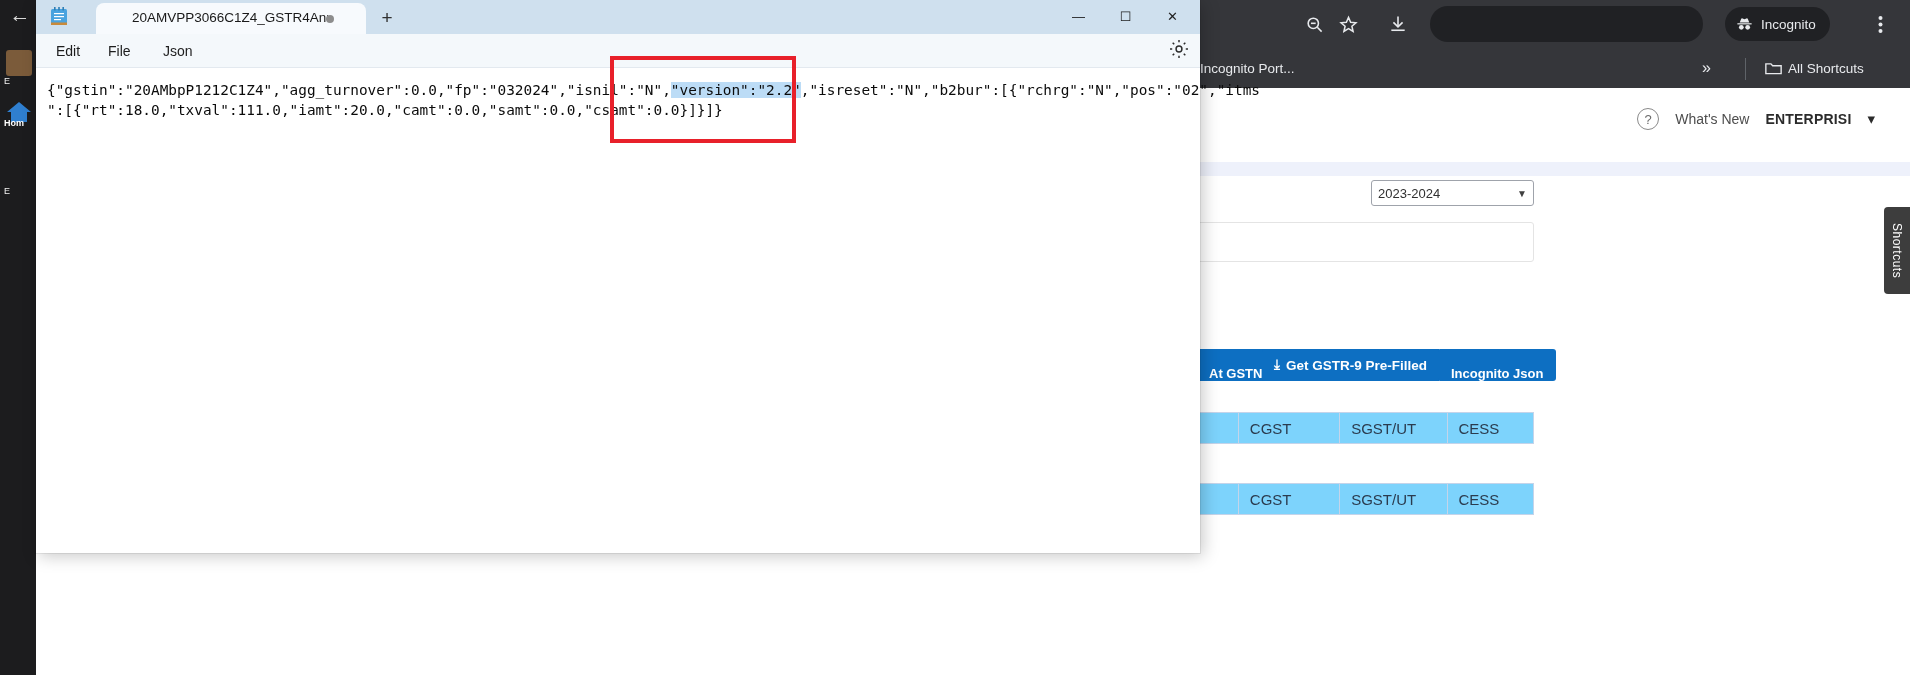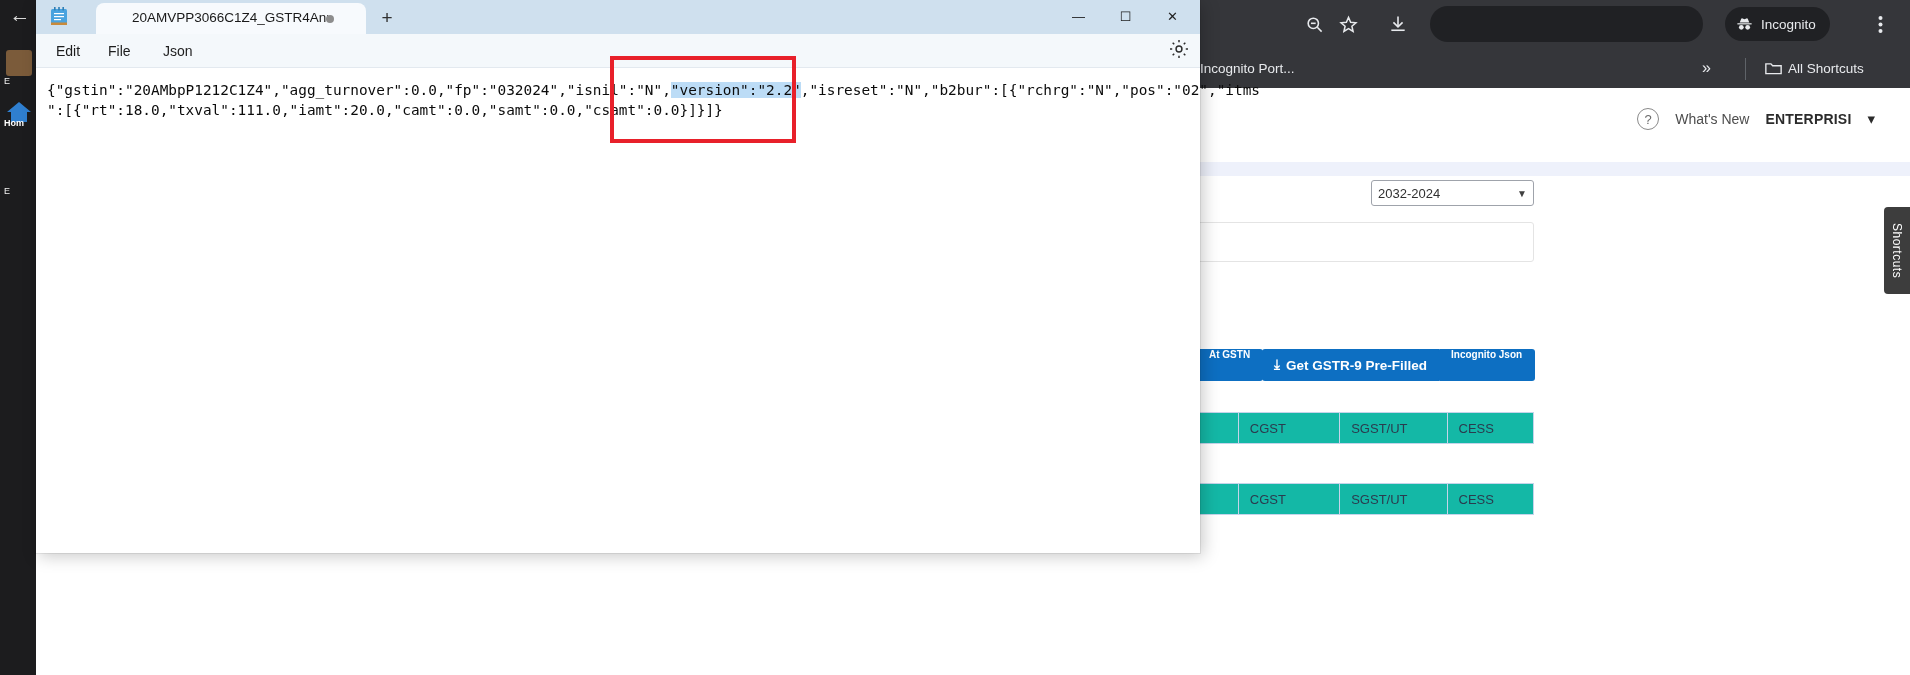--- a/index.html
+++ b/index.html
@@ -91,43 +91,43 @@
   .shortcuts-tab {
     position: absolute; right: 0; top: 119px; width: 26px; height: 87px;
     background: #3d3d3d; border-radius: 4px 0 0 4px;
     color: #fff; font-size: 12px;
     display: flex; align-items: center; justify-content: center;
   }
   .shortcuts-tab span { writing-mode: vertical-rl; letter-spacing: .5px; }
 
   .btn {
     position: absolute; height: 32px; border-radius: 3px;
-    display: flex; align-items: flex-start; justify-content: center;
-    color: #ffffff; font-size: 10px; font-weight: bold;
+    display: flex; align-items: flex-end; justify-content: center;
+    color: #ffffff; font-size: 13px; font-weight: bold;
     padding: 0 13px; white-space: nowrap; cursor: pointer;
   }
   .btn-blue { background: #0d6fc2; }
   .btn-split {
     position: absolute; height: 32px; border-radius: 3px;
     background: #0d6fc2; display: flex; align-items: stretch; cursor: pointer;
   }
   .btn-split .main {
     display: flex; align-items: center; gap: 6px; padding: 0 12px;
     color: #fff; font-size: 13.5px; font-weight: bold;
   }
   .btn-split .caret {
     display: flex; align-items: center; justify-content: center; width: 28px;
     border-left: 1px solid rgba(255,255,255,.45); color: #fff; font-size: 10px;
   }
 
   .tbl-head {
     position: absolute; height: 32px;
-    background: #14b8a6; border: 1px solid #c4d4ea;
+    background: #7dd3fc; border: 1px solid #c4d4ea;
     display: flex; align-items: flex-start;
-    font-size: 13px; color: #2b3b4e;
+    font-size: 15px; color: #2b3b4e;
   }
   .tbl-head .cell {
     height: 100%; display: flex; align-items: center;
     padding-left: 11px; border-right: 1px solid #c4d4ea;
   }
   .tbl-head .cell:last-child { border-right: none; }
 
   .label-left {
     position: absolute; left: 10px; font-size: 13px; color: #3a3a3a;
   }
@@ -293,21 +293,21 @@
       <span>What's New</span>
       <span class="ent-label">ENTERPRISI</span>
       <span style="font-size:15px;color:#2b2b2b;">▾</span>
     </div>
 
     <div class="portal-band"></div>
 
     <div class="portal-title">G</div>
 
     <div class="fy-select">
-      <span>2032-2024</span>
+      <span>2023-2024</span>
       <span style="font-size:10px;color:#404040;">▼</span>
     </div>
 
     <div class="white-panel"></div>
 
     <div class="shortcuts-tab">
       <span>Shortcuts</span>
     </div>
 
     <div class="btn btn-blue" style="left:1196px; top:261px;">

